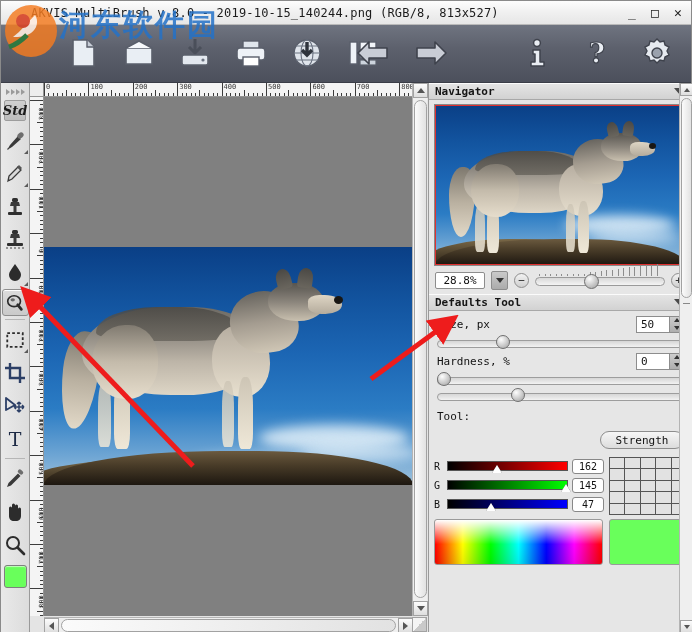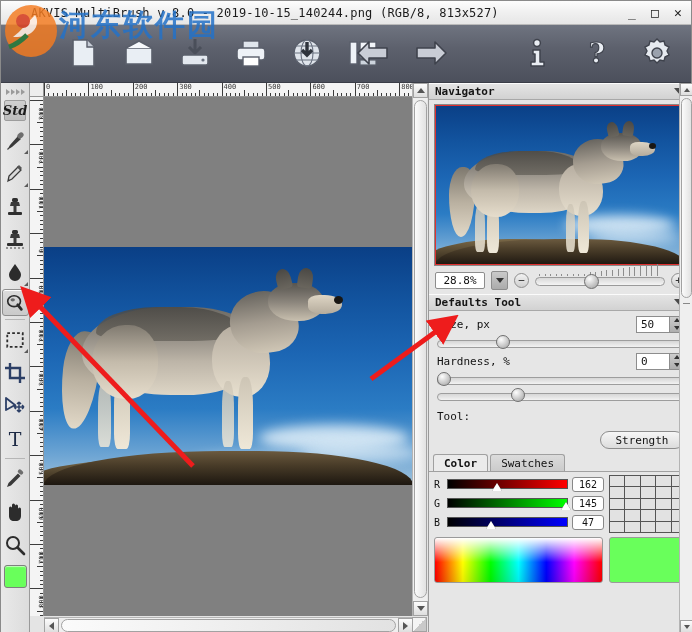--- a/index.html
+++ b/index.html
@@ -810,24 +810,20 @@
 
     <div class="rangerow">
       <span class="plabel">Tool:</span>
     </div>
 
     <div class="defrow">
       <div class="btn">Strength</div>
     </div>
 
 
-    <div class="tabs">
-      <div class="tab active">Color</div>
-      <div class="tab">Swatches</div>
-    </div>
 
     <div class="rgbarea">
       <div class="rgbcol">
         <div class="crow">
           <span class="ch">R</span>
           <span class="cbarwrap">
             <span class="cbar" style="background:linear-gradient(to right,#000,#f00)"></span>
             <span class="cknob" style="left:calc(41% - 5px)"></span>
           </span>
           <span class="cval">162</span>

